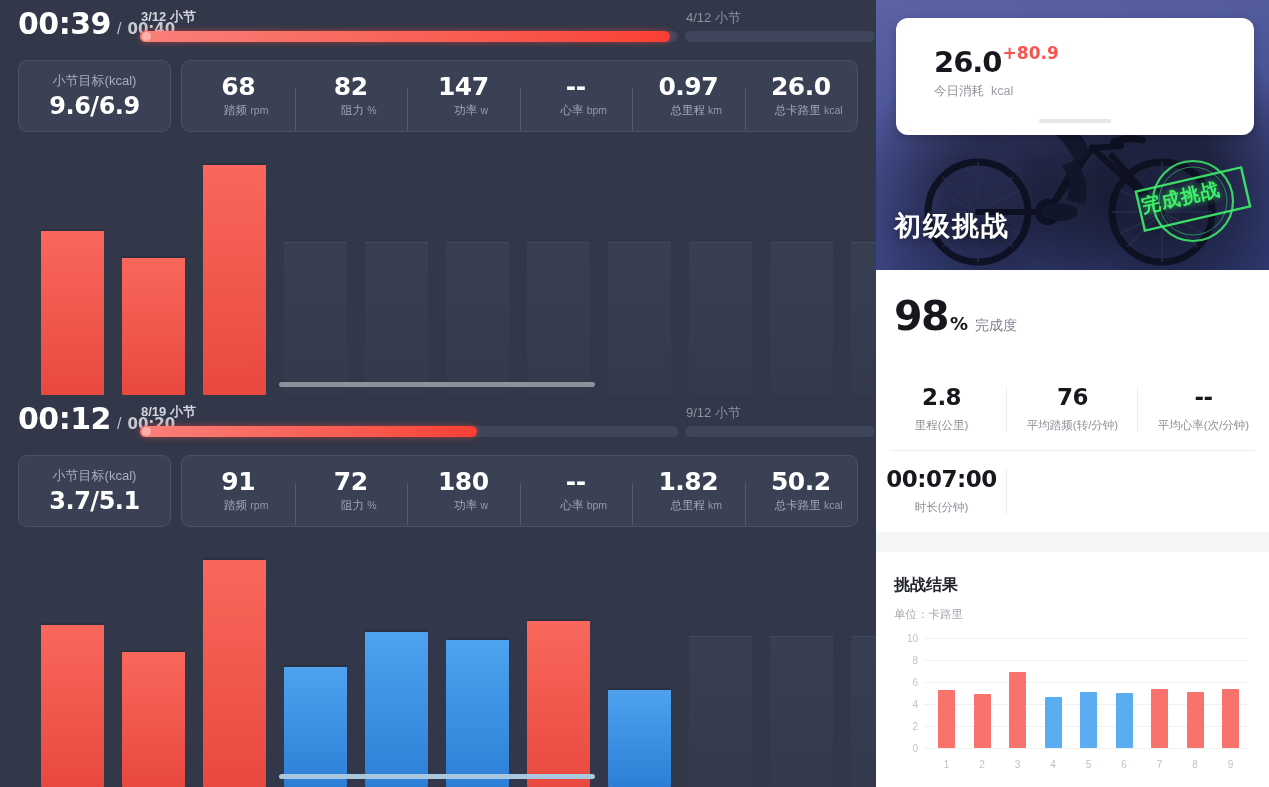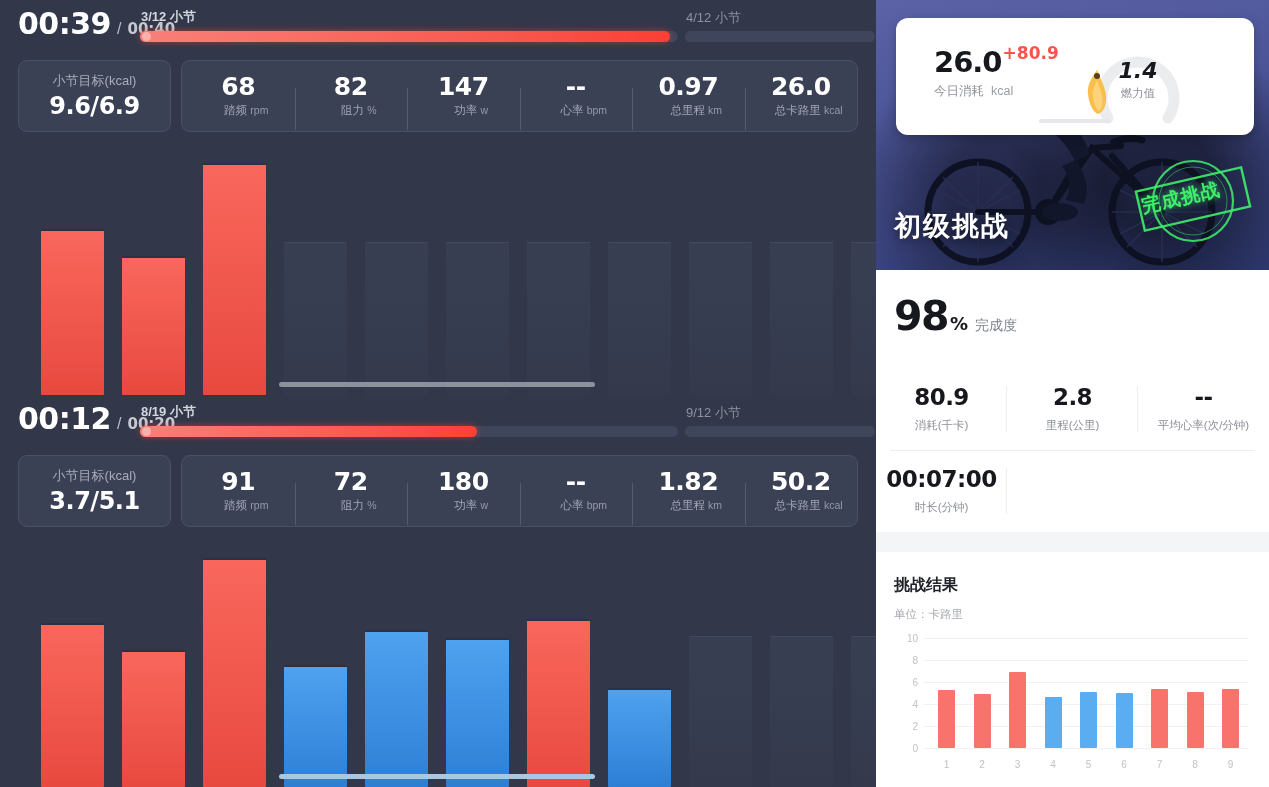--- a/index.html
+++ b/index.html
@@ -439,53 +439,39 @@
 
     <div class="kcal-card">
       <div class="kcal-left">
         <div class="kcal-num-row">
           <span class="kcal-num">26.0</span>
           <span class="kcal-delta">+80.9</span>
         </div>
         <div class="kcal-cap"><span>今日消耗</span>&nbsp;&nbsp;<span class="u">kcal</span></div>
       </div>
 
-      <div class="gauge">
-        <svg width="104" height="92" viewBox="0 0 104 92">
-          <path d="M22 84 A36 36 0 1 1 82 84" fill="none" stroke="#ebecee" stroke-width="11" stroke-linecap="round"></path>
-        </svg>
-        <svg style="position:absolute; left:-2px; top:34px;" width="26" height="48" viewBox="0 0 26 48">
-          <path d="M13 2 C7 11 3 17 4 26 C5 36 9 44 14 46 C20 44 23 36 22 27 C21 19 17 12 13 2 Z" fill="#f9bf4a"></path>
-          <path d="M13 12 C10 19 8 23 9 29 C10 36 12 41 15 43 C18 41 19 35 18 29 C17 22 15 18 13 12 Z" fill="#fbd37c"></path>
-          <circle cx="13" cy="8" r="3" fill="#5a4020"></circle>
-        </svg>
-        <div class="gauge-center">
-          <div class="gauge-val">1.4</div>
-          <div class="gauge-lab">燃力值</div>
-        </div>
-      </div>
       <div class="card-handle"></div>
     </div>
 
     <div class="result-card">
       <div class="pct-wrap">
         <span class="pct-num">98</span>
         <span class="pct-sym">%</span>
         <span class="pct-lab">完成度</span>
       </div>
 
 
       <div class="stats-grid">
         <div class="stat">
-          <div class="stat-val">80.9</div>
-          <div class="stat-lab">消耗(千卡)</div>
-        </div>
-        <div class="stat">
           <div class="stat-val">2.8</div>
           <div class="stat-lab">里程(公里)</div>
+        </div>
+        <div class="stat">
+          <div class="stat-val">76</div>
+          <div class="stat-lab">平均踏频(转/分钟)</div>
         </div>
         <div class="stat">
           <div class="stat-val">--</div>
           <div class="stat-lab">平均心率(次/分钟)</div>
         </div>
         <div class="stat">
           <div class="stat-val">00:07:00</div>
           <div class="stat-lab">时长(分钟)</div>
         </div>
       </div>

